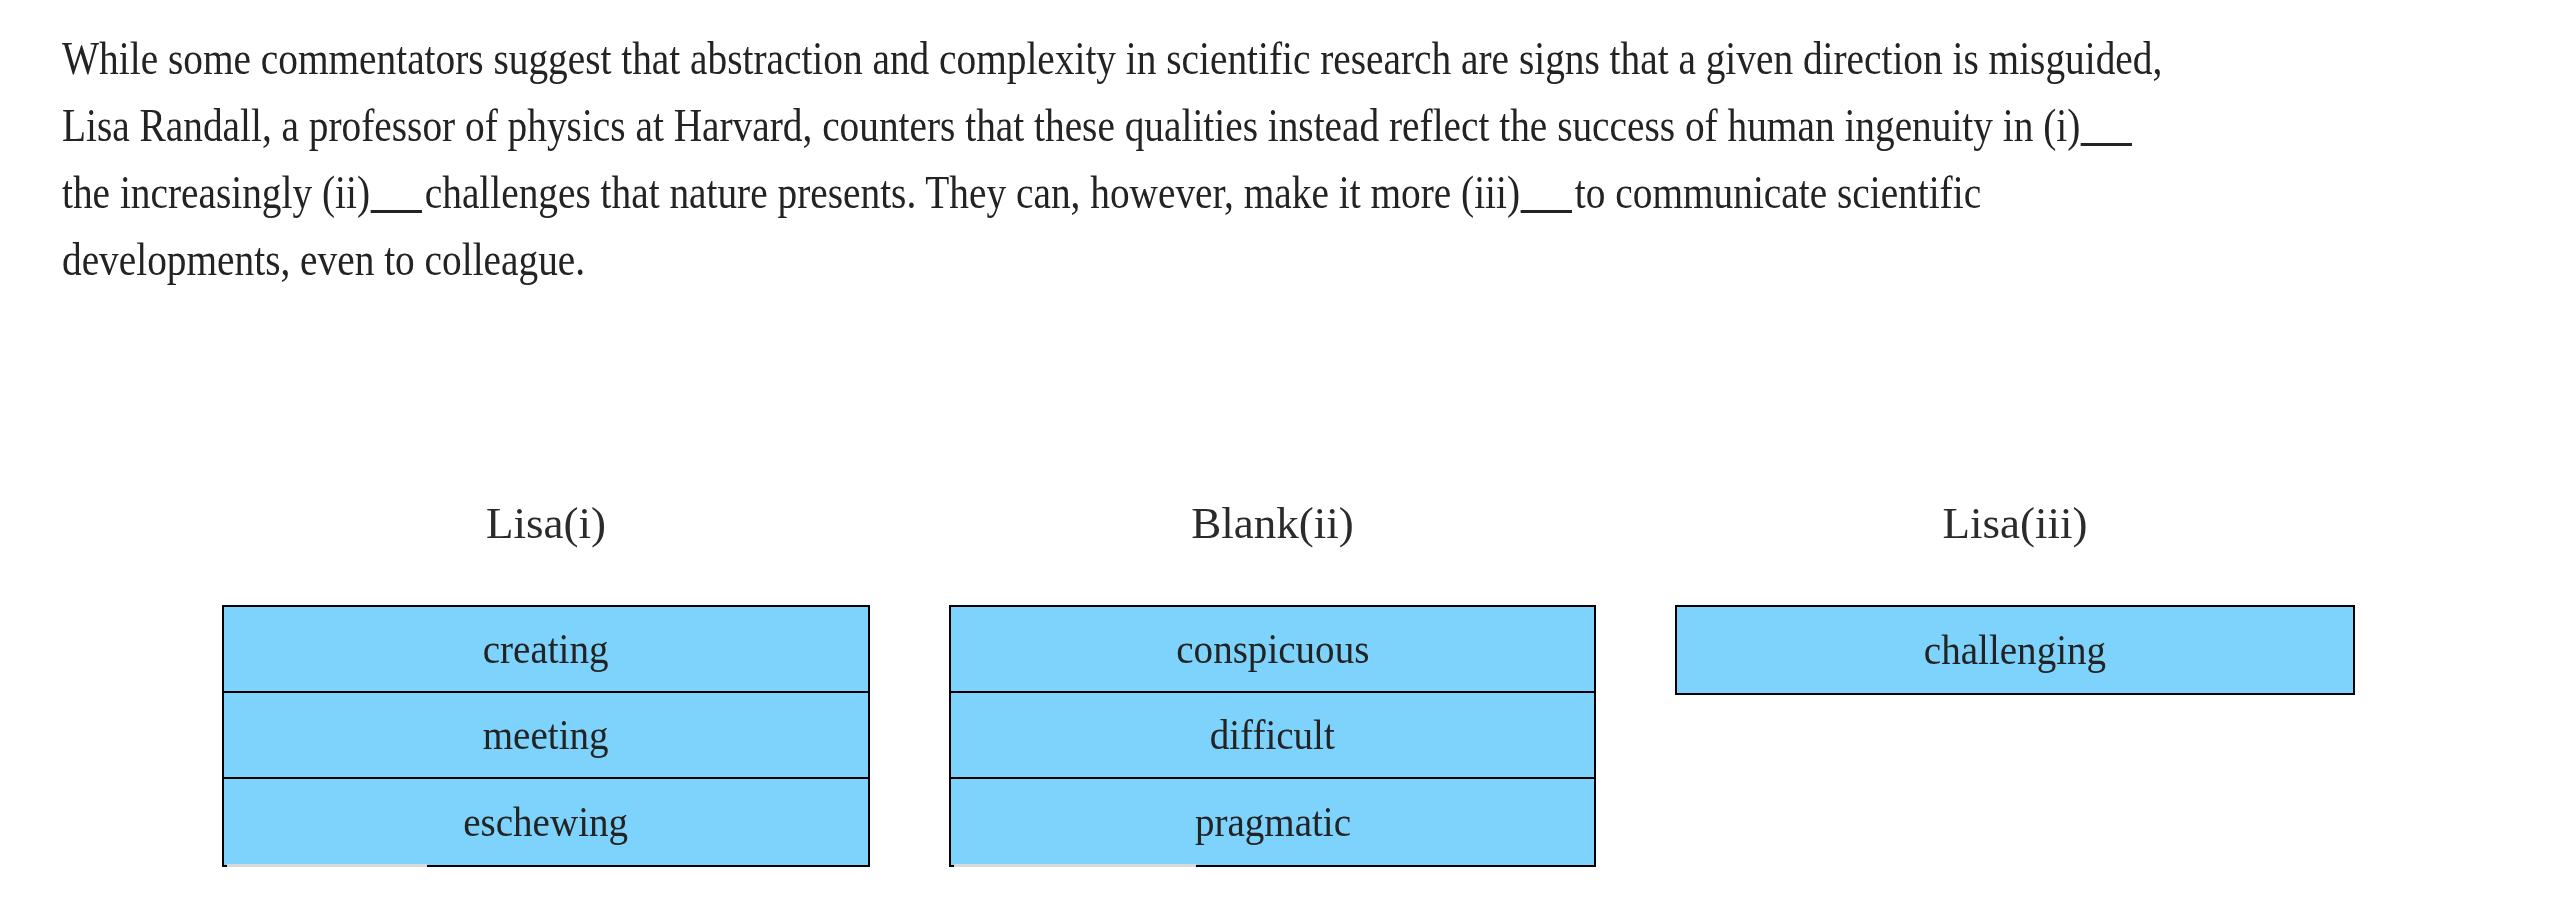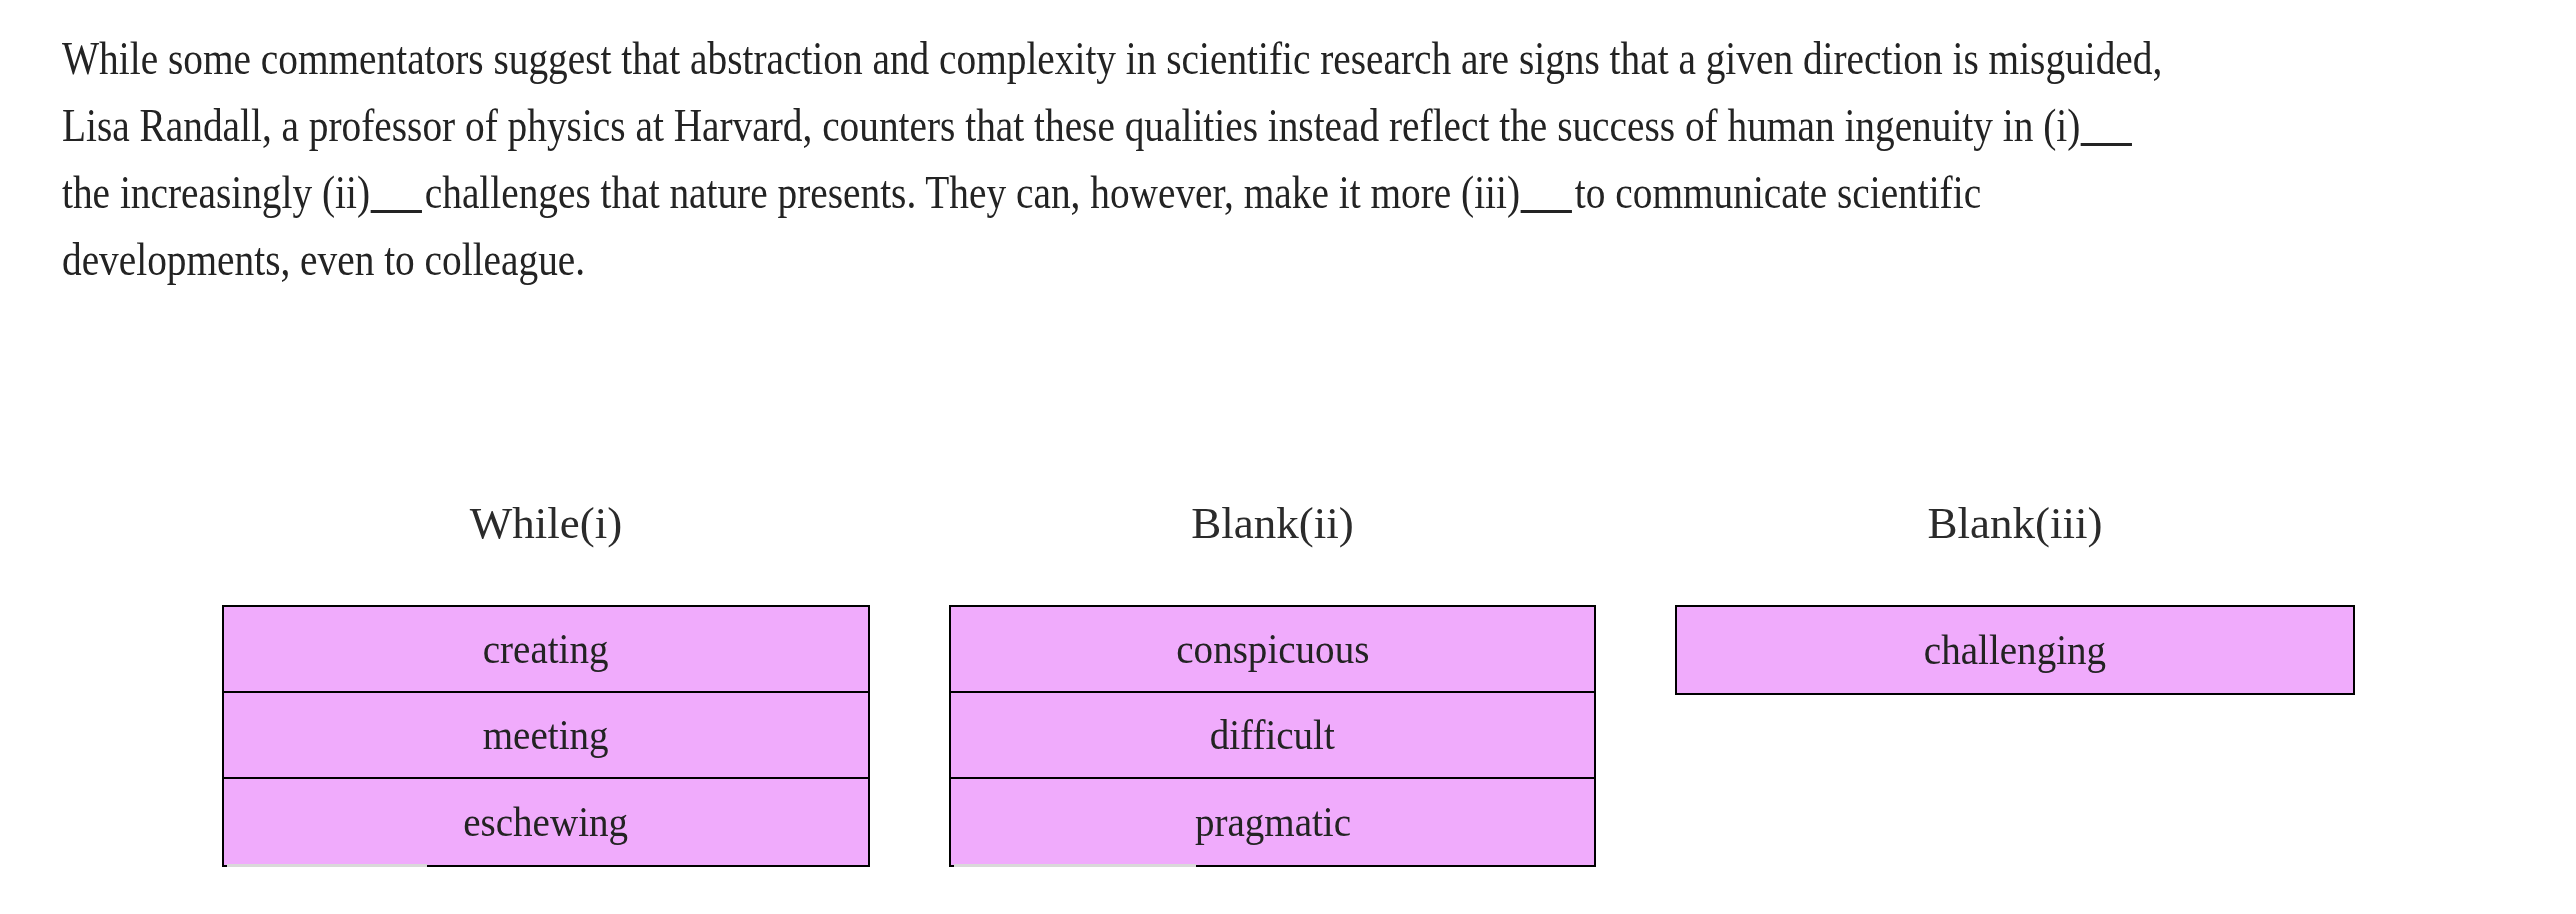--- a/index.html
+++ b/index.html
@@ -57,21 +57,21 @@
   #blank-header-1 { left: 949px; width: 647px; }
   #blank-header-2 { left: 1675px; width: 680px; }
 
   
   .option-table {
     position: absolute;
     top: 605px;
     border: 2.5px solid #000000;
     border-collapse: collapse;
     box-sizing: border-box;
-    background: #f0abfc;
+    background: #7dd3fc;
   }
   #option-table-0 { left: 222px;  width: 648px; }
   #option-table-1 { left: 949px; width: 647px; }
   #option-table-2 { left: 1675px; width: 680px; }
 
   .option-row {
     height: 86px;
     box-sizing: border-box;
     display: flex;
     align-items: center;
@@ -116,23 +116,23 @@
   <div class="passage-line">
     <span>the increasingly (ii)</span><span class="blank-rule"></span><span>challenges that nature presents. They can, however, make it more (iii)</span><span class="blank-rule"></span><span>to communicate scientific</span>
   </div>
 
   <div class="passage-line">
     <span>developments, even to colleague.</span>
   </div>
 
 </div>
 
-<div class="blank-header" id="blank-header-0">While(i)</div>
+<div class="blank-header" id="blank-header-0">Lisa(i)</div>
 <div class="blank-header" id="blank-header-1">Blank(ii)</div>
-<div class="blank-header" id="blank-header-2">Blank(iii)</div>
+<div class="blank-header" id="blank-header-2">Lisa(iii)</div>
 
 <div class="option-table" id="option-table-0">
   <div class="option-row">
     <span class="option-label">creating</span>
   </div>
   <div class="option-row">
     <span class="option-label">meeting</span>
   </div>
   <div class="option-row">
     <span class="option-label">eschewing</span>

